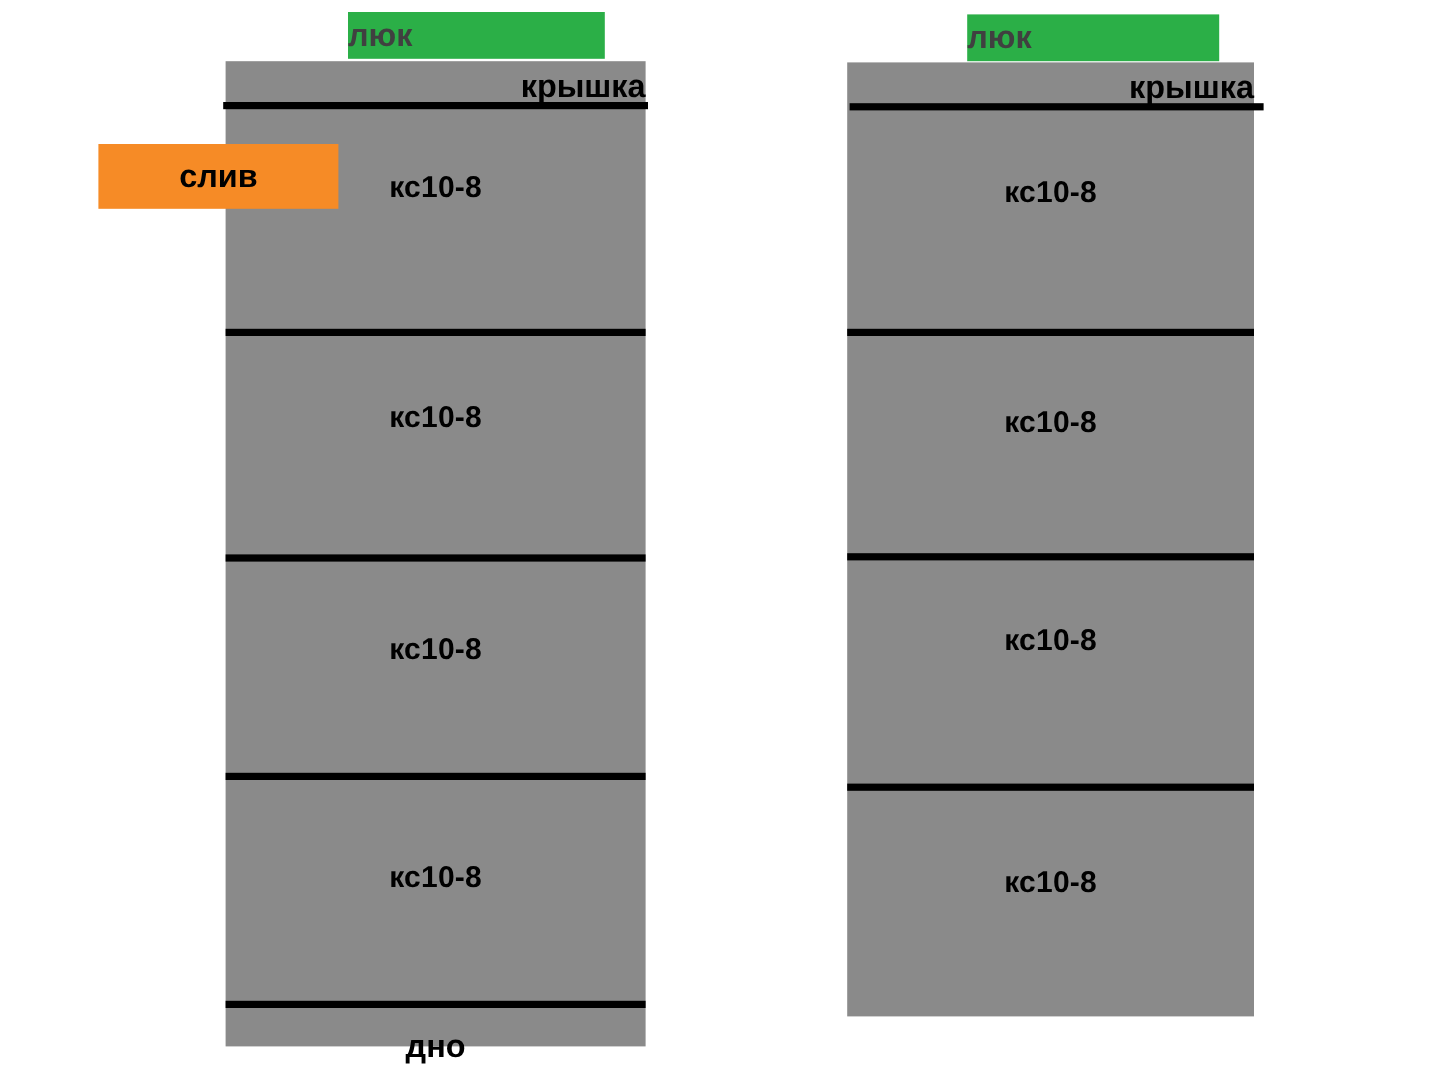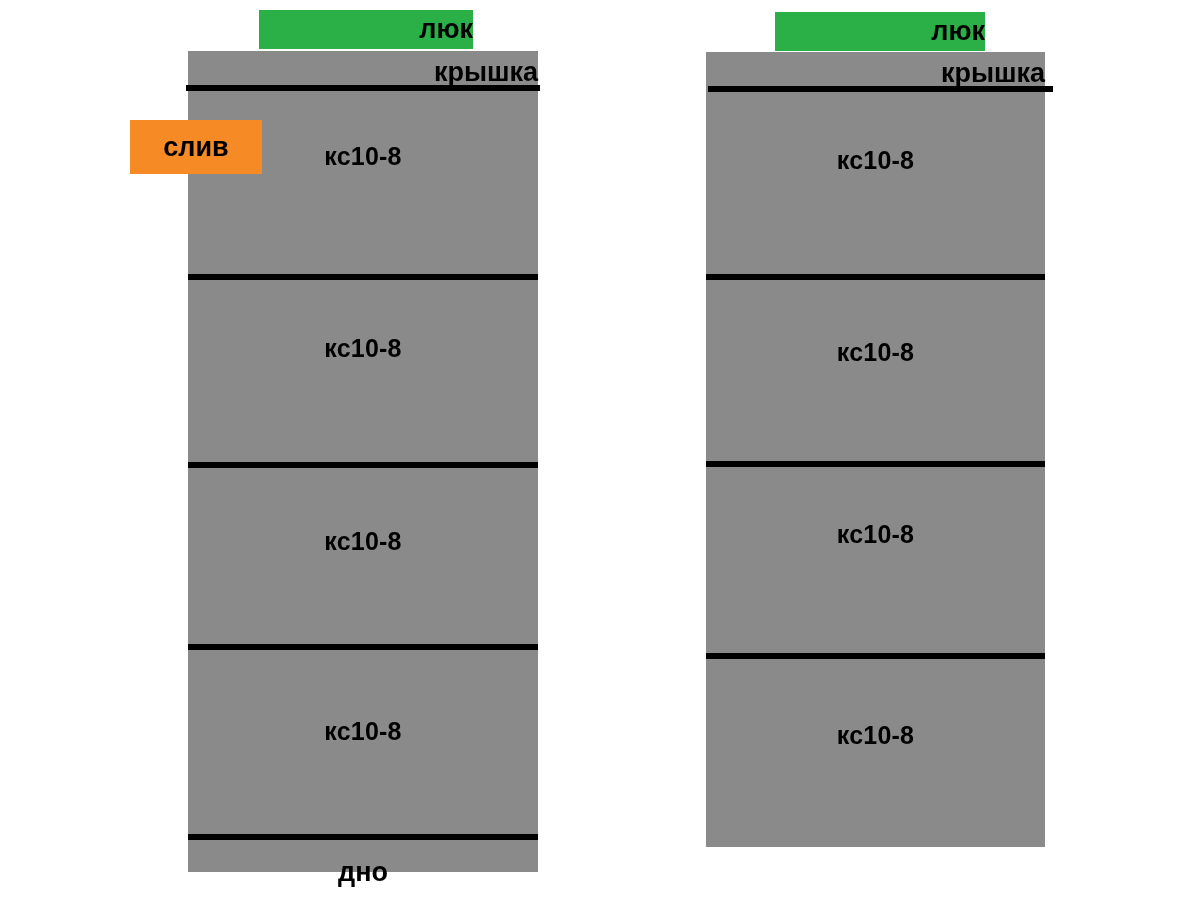--- a/index.html
+++ b/index.html
@@ -45,26 +45,27 @@
     font-weight: 700;
     font-size: 27px;
     line-height: 1;
     white-space: nowrap;
   }
   .hatch {
     position: absolute;
     background: #2baf47;
     display: flex;
     align-items: center;
-    justify-content: flex-end;
-    color: #000000;
+    justify-content: flex-start;
+    color: #404040;
     font-weight: 700;
     font-size: 27px;
     line-height: 1;
     white-space: nowrap;
+    margin-left: 31px;
   }
   .pipe {
     position: absolute;
     background: #f68b26;
     display: flex;
     align-items: center;
     justify-content: center;
     color: #000000;
     font-weight: 700;
     font-size: 27px;
@@ -135,18 +136,18 @@
 
     <div class="divider" style="left:0px; width:339px; top:601px;"></div>
 
     <div class="ring-label" style="top:671px;">кс10-8</div>
   </div>
 
   <div class="hatch" style="left:775px; top:12px; width:210px; height:39px;">
     <span>люк</span>
   </div>
 
-  <div class="pipe" style="left:82px; top:120px; width:132px; height:54px;margin-left:48px;">
+  <div class="pipe" style="left:82px; top:120px; width:200px; height:54px;">
     <span>слив</span>
   </div>
 
 
 </div>
 
 </body></html>

